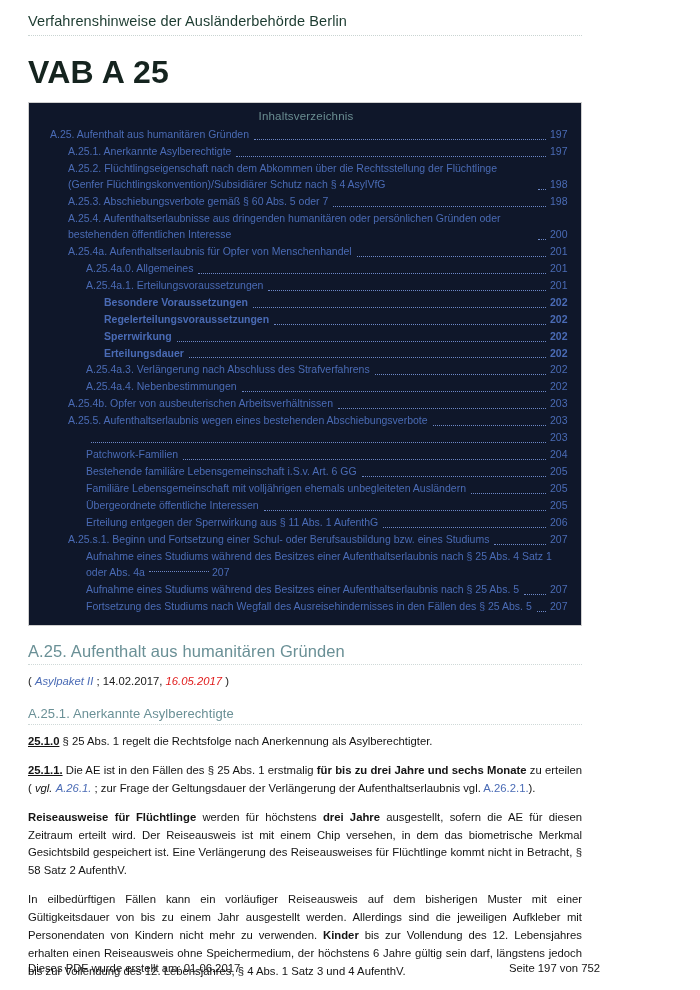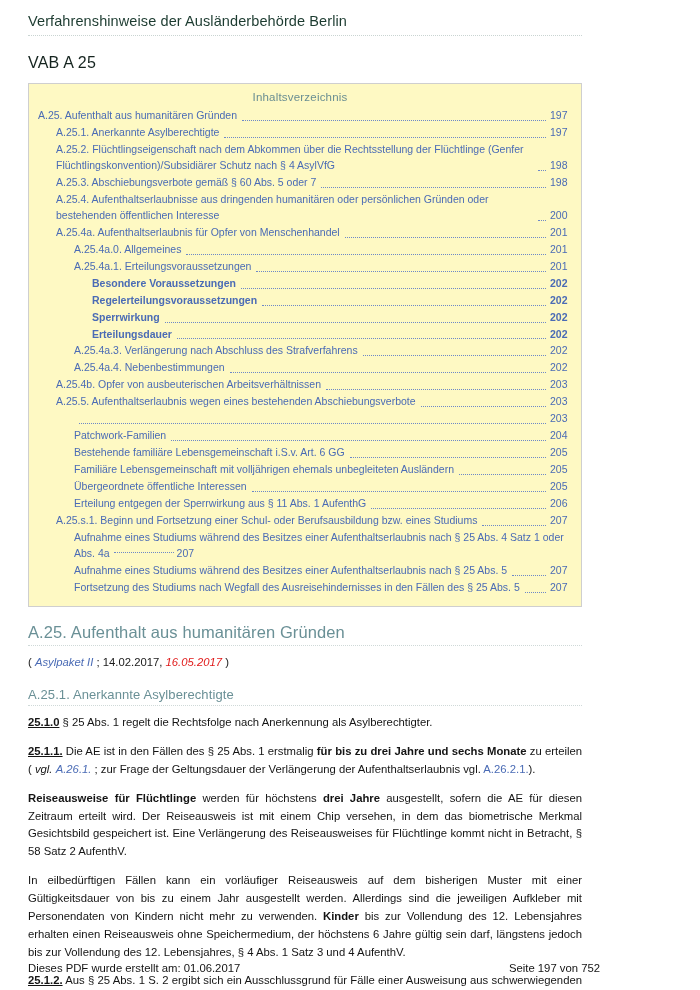--- a/index.html
+++ b/index.html
@@ -36,33 +36,33 @@
     padding-bottom: 5px;
   }
   .hrule-dotted {
     border-bottom: 1px dotted #c9d4d2;
     height: 0;
     margin-bottom: 2px;
   }
 
   
   .doc-title {
-    font-size: 16px;
+    font-size: 32px;
     color: #15241f;
-    font-weight: normal;
+    font-weight: bold;
     margin: 18px 0 11px 0;
     letter-spacing: .2px;
   }
 
   
   .toc-box {
     border: 1px solid #cfcfcf;
-    background: #fef9c3;
+    background: #0f172a;
     box-sizing: border-box;
-    padding: 7px 11px 9px 1px;
+    padding: 7px 11px 9px 13px;
     width: 100%;
   }
   .toc-heading {
     text-align: center;
     color: #6a8e92;
     font-size: 11.5px;
     margin-bottom: 5px;
     letter-spacing: .2px;
   }
   .toc-entry {

